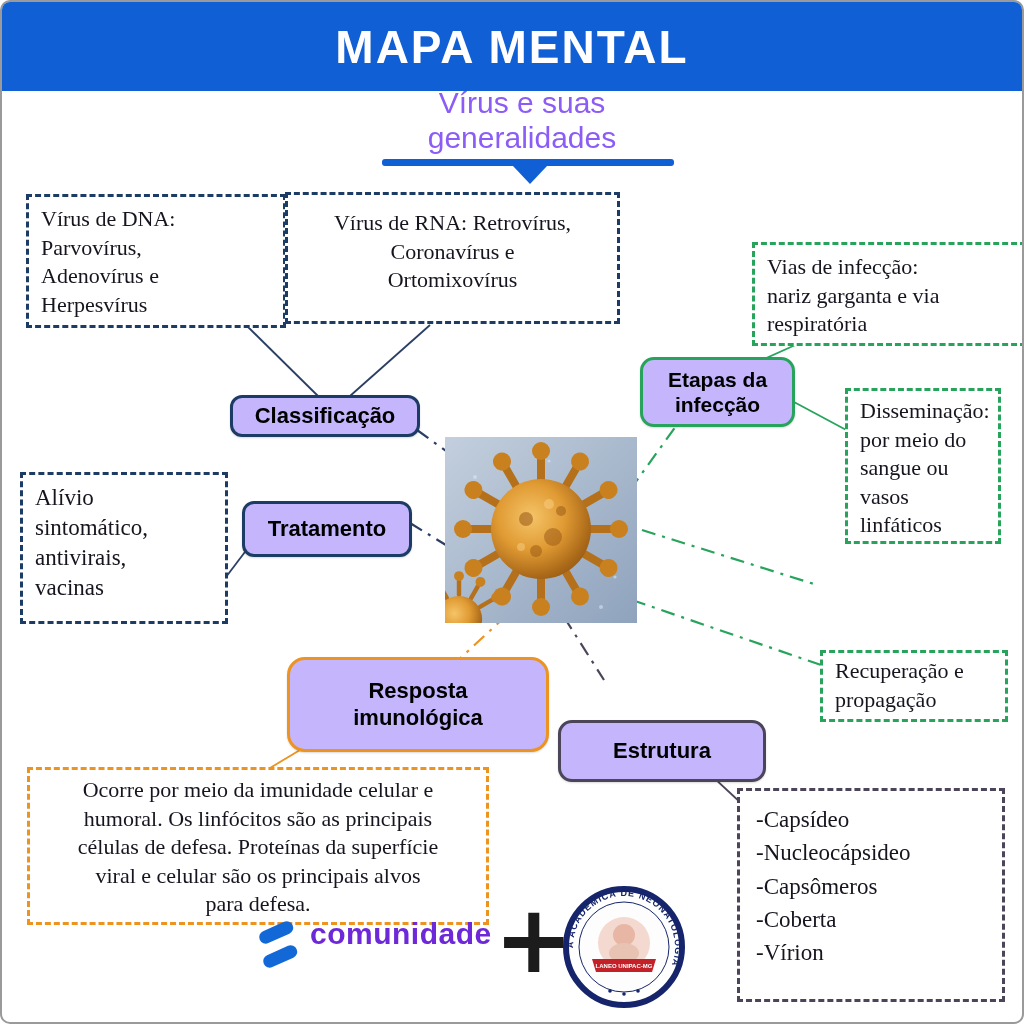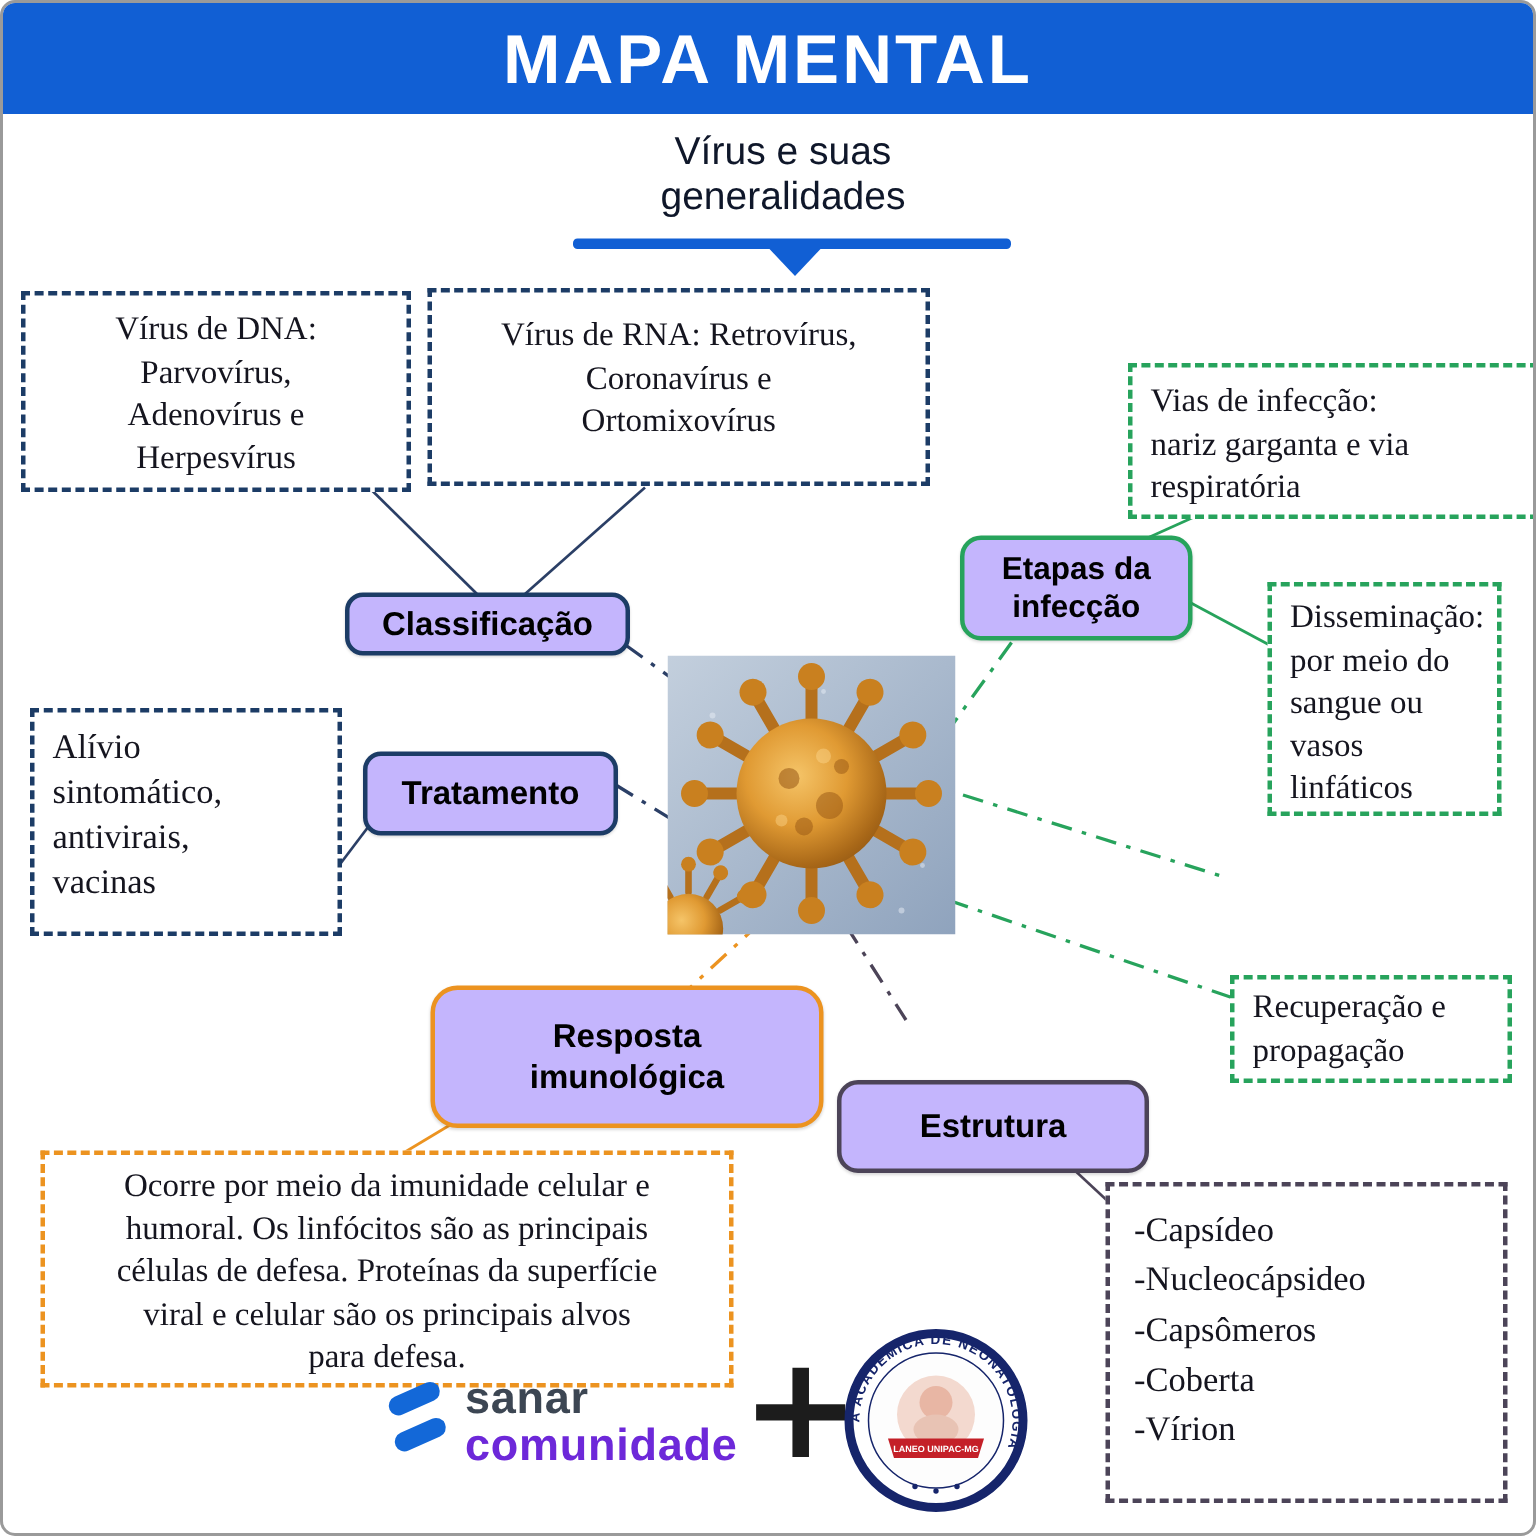--- a/index.html
+++ b/index.html
@@ -2,30 +2,30 @@
 <html><head>
 <meta charset="utf-8">
 <style>
   html,body{margin:0;padding:0;background:#fff;}
   .canvas{
     position:relative;width:1024px;height:1024px;background:#ffffff;
     border:2px solid #9a9a9a;border-radius:10px;overflow:hidden;box-sizing:border-box;
     font-family:"Liberation Sans",sans-serif;
   }
   .banner{
-    position:absolute;left:0;top:0;width:100%;height:74px;background:#115fd4;
+    position:absolute;left:0;top:0;width:100%;height:89px;background:#115fd4;
     display:flex;align-items:center;justify-content:center;
   }
   .banner h1{
     margin:0;color:#ffffff;font-size:46px;font-weight:bold;letter-spacing:2px;
     font-family:"Liberation Sans",sans-serif;
   }
   .central-topic{
     position:absolute;left:330px;top:84px;width:380px;text-align:center;
-    color:#0f172a;font-size:26px;line-height:1.15;white-space:pre-line;font-weight:500;
+    color:#8b5cf6;font-size:30px;line-height:1.15;white-space:pre-line;font-weight:500;
   }
   .title-underline{
     position:absolute;left:380px;top:157px;width:292px;height:7px;background:#115fd4;border-radius:3px;
   }
   .arrow-down{
     position:absolute;left:511px;top:164px;width:0;height:0;
     border-left:17px solid transparent;border-right:17px solid transparent;border-top:18px solid #115fd4;
   }
   svg.overlay{position:absolute;left:0;top:0;z-index:1;}
   .box{
@@ -87,21 +87,21 @@
     <line x1="640" y1="528" x2="812" y2="582" stroke="#27a35c" stroke-width="2.2" stroke-dasharray="14 7 3 7"></line>
     <line x1="630" y1="598" x2="822" y2="664" stroke="#27a35c" stroke-width="2.2" stroke-dasharray="14 7 3 7"></line>
 
     <line x1="505" y1="613" x2="452" y2="662" stroke="#ec9320" stroke-width="2.2" stroke-dasharray="14 7 3 7"></line>
     <line x1="298" y1="748" x2="258" y2="772" stroke="#ec9320" stroke-width="1.8"></line>
 
     <line x1="562" y1="615" x2="602" y2="678" stroke="#4c4458" stroke-width="2.2" stroke-dasharray="14 7 3 7"></line>
     <line x1="668" y1="735" x2="740" y2="802" stroke="#4c4458" stroke-width="1.8"></line>
   </svg>
 
-  <div class="box" style="left:12px;top:192px;width:260px;height:134px;text-align:center;">Vírus de DNA:
+  <div class="box" style="left:24px;top:192px;width:260px;height:134px;">Vírus de DNA:
 Parvovírus,
 Adenovírus e
 Herpesvírus</div>
   <div class="box center" style="left:283px;top:190px;width:335px;height:132px;padding-top:14px;">Vírus de RNA: Retrovírus,
 Coronavírus e
 Ortomixovírus</div>
   <div class="box green" style="left:750px;top:240px;width:274px;height:104px;">Vias de infecção:
 nariz garganta e via
 respiratória</div>
   <div class="box green" style="left:843px;top:386px;width:156px;height:156px;padding:6px 12px;">Disseminação:
@@ -190,21 +190,20 @@
       </g>
     </svg>
   </div>
 
   <div class="footer-sanar">
     <svg width="48" height="58" viewBox="0 0 48 58">
       <rect x="4" y="8" width="36" height="13" rx="6.5" transform="rotate(-24 22 14)" fill="#1368d8"></rect>
       <rect x="8" y="32" width="36" height="13" rx="6.5" transform="rotate(-24 26 38)" fill="#1368d8"></rect>
     </svg>
     <div class="sanar-text">
-      <div class="sanar-word">sanar</div>
       <div class="comunidade-word">comunidade</div>
     </div>
   </div>
 
   <div class="plus">+</div>
 
   <div class="badge">
     <svg width="124" height="124" viewBox="0 0 124 124">
       <circle cx="62" cy="62" r="58" fill="#ffffff" stroke="#16256b" stroke-width="6"></circle>
       <circle cx="62" cy="62" r="45" fill="#fdfdfd" stroke="#16256b" stroke-width="1"></circle>

